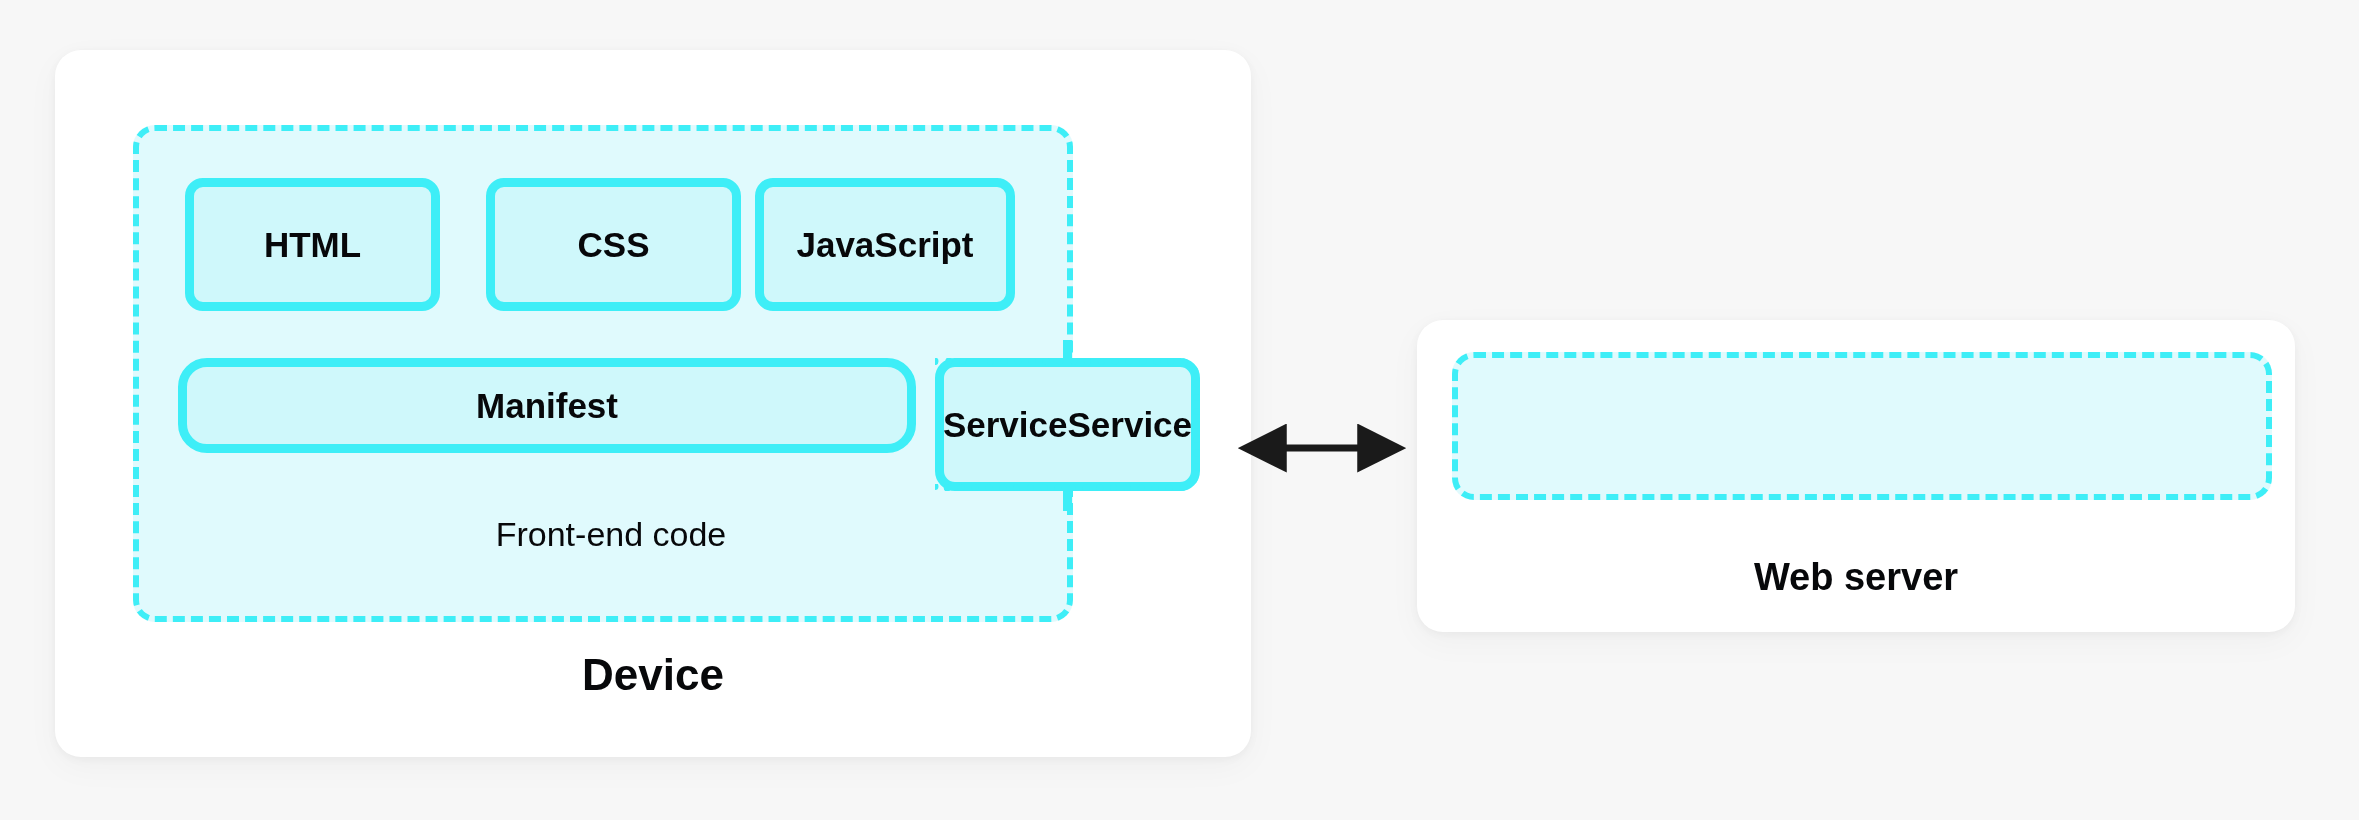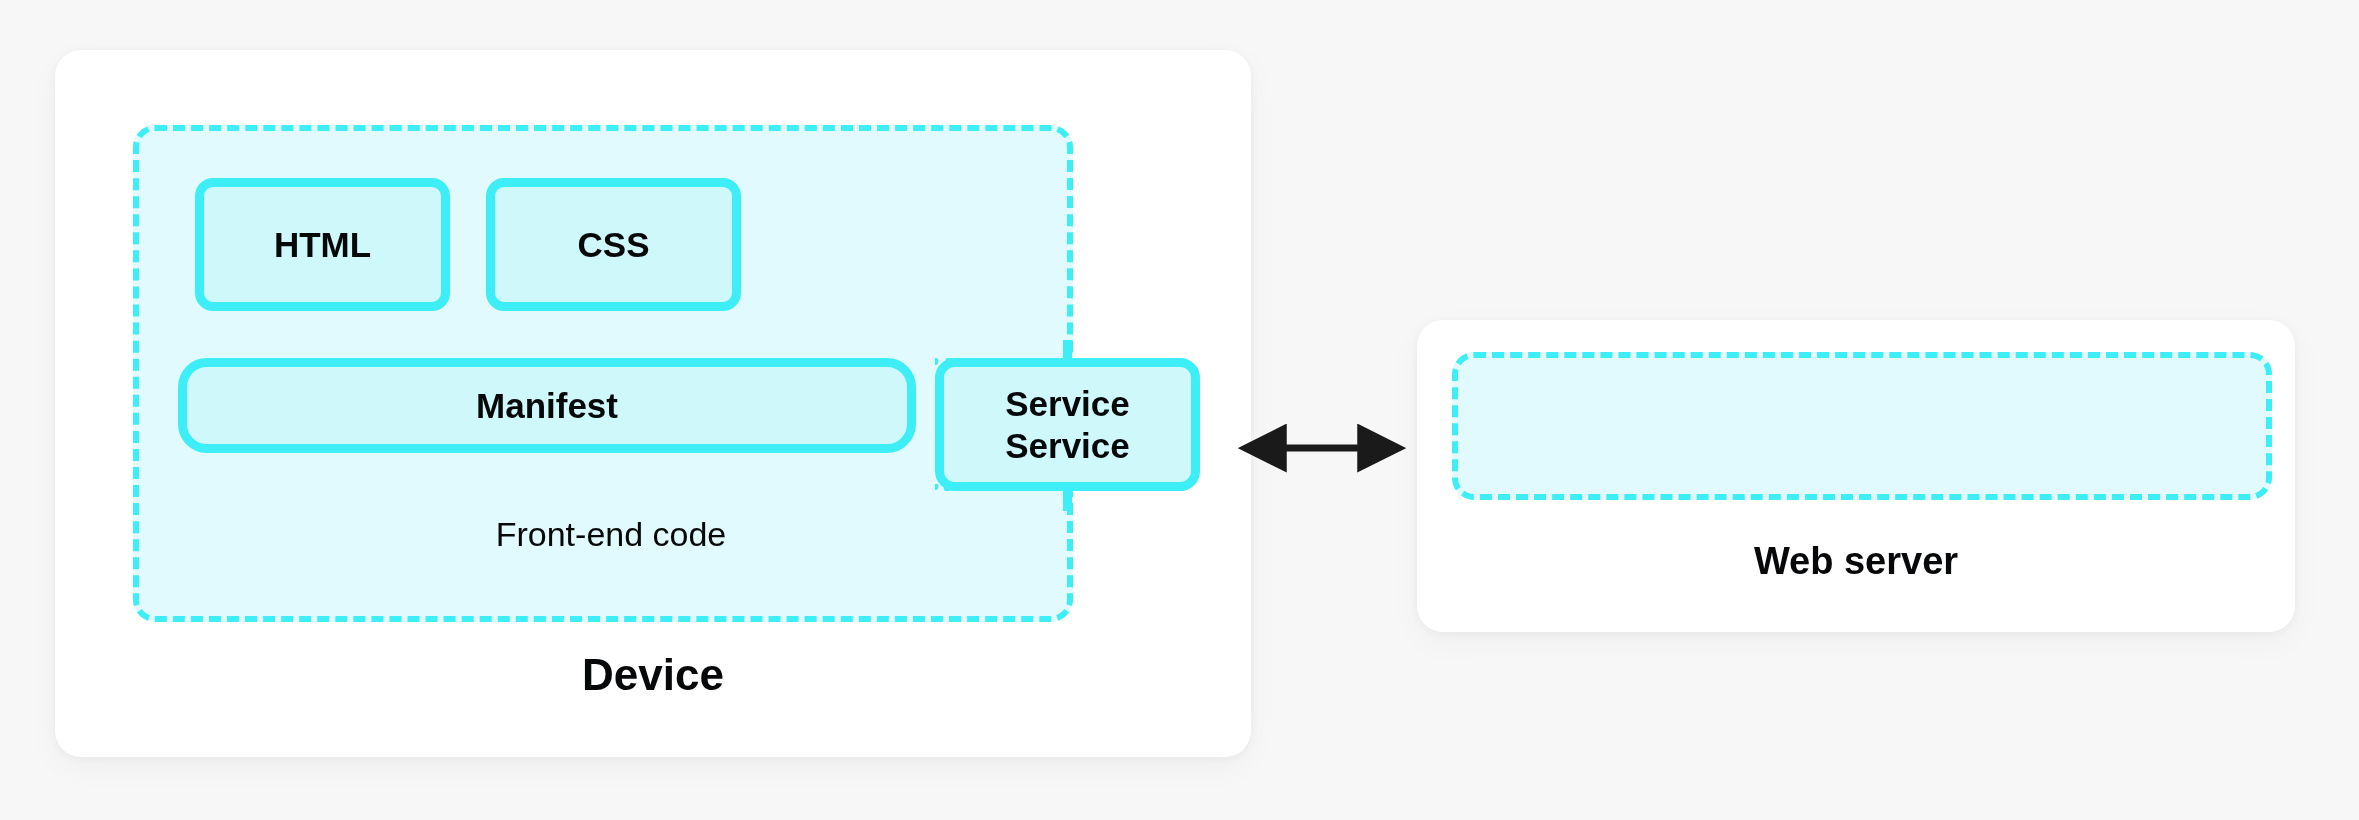--- a/index.html
+++ b/index.html
@@ -125,28 +125,29 @@
 </style>
 </head>
 <body>
 
 <div id="canvas">
 
   <div class="card" id="device-card">
 
     <div class="dashed-region" id="frontend-region" style="left:78px; top:75px;"></div>
 
-    <div class="solid-box" id="box-html" style="left:140px; top:128px;">HTML</div>
+    <div class="solid-box" id="box-html" style="left:130px; top:128px;">HTML</div>
 
     <div class="solid-box" id="box-css" style="left:411px; top:128px;">CSS</div>
 
+    <div class="solid-box" id="box-javascript" style="left:700px; top:128px;">JavaScript</div>
 
     <div class="solid-box" id="box-manifest" style="left:123px; top:308px;">Manifest</div>
 
-    <div class="solid-box" id="box-service-worker" style="left:880px; top:308px; flex-direction:column;">
+    <div class="solid-box" id="box-service-worker" style="left:880px; top:308px; ">
       <span>Service</span>
       <span>Service</span>
     </div>
 
     <div id="sw-dotted-overlay" style="left:880px; top:308px;"></div>
 
     <div class="sw-edge-tick" id="sw-tick-top" style="left:1008px; top:290px;"></div>
     <div class="sw-edge-tick" id="sw-tick-bottom" style="left:1008px; top:437px;"></div>
 
     <div class="caption" id="frontend-caption" style="left:86px; top:465px;">Front-end code</div>
@@ -164,16 +165,16 @@
       </marker>
     </defs>
     <line x1="28" y1="40" x2="172" y2="40" stroke="#1a1a1a" stroke-width="7" marker-start="url(#head-left)" marker-end="url(#head-right)"></line>
   </svg>
 
   <div class="card" id="server-card">
 
     <div class="dashed-region" id="backend-region" style="left:35px; top:32px;"></div>
 
 
-    <div class="caption" id="server-caption" style="left:0px; top:220px; width:878px;">Web server</div>
+    <div class="caption" id="server-caption" style="left:0px; top:236px; width:878px;">Web server</div>
   </div>
 
 </div>
 
 </body></html>

